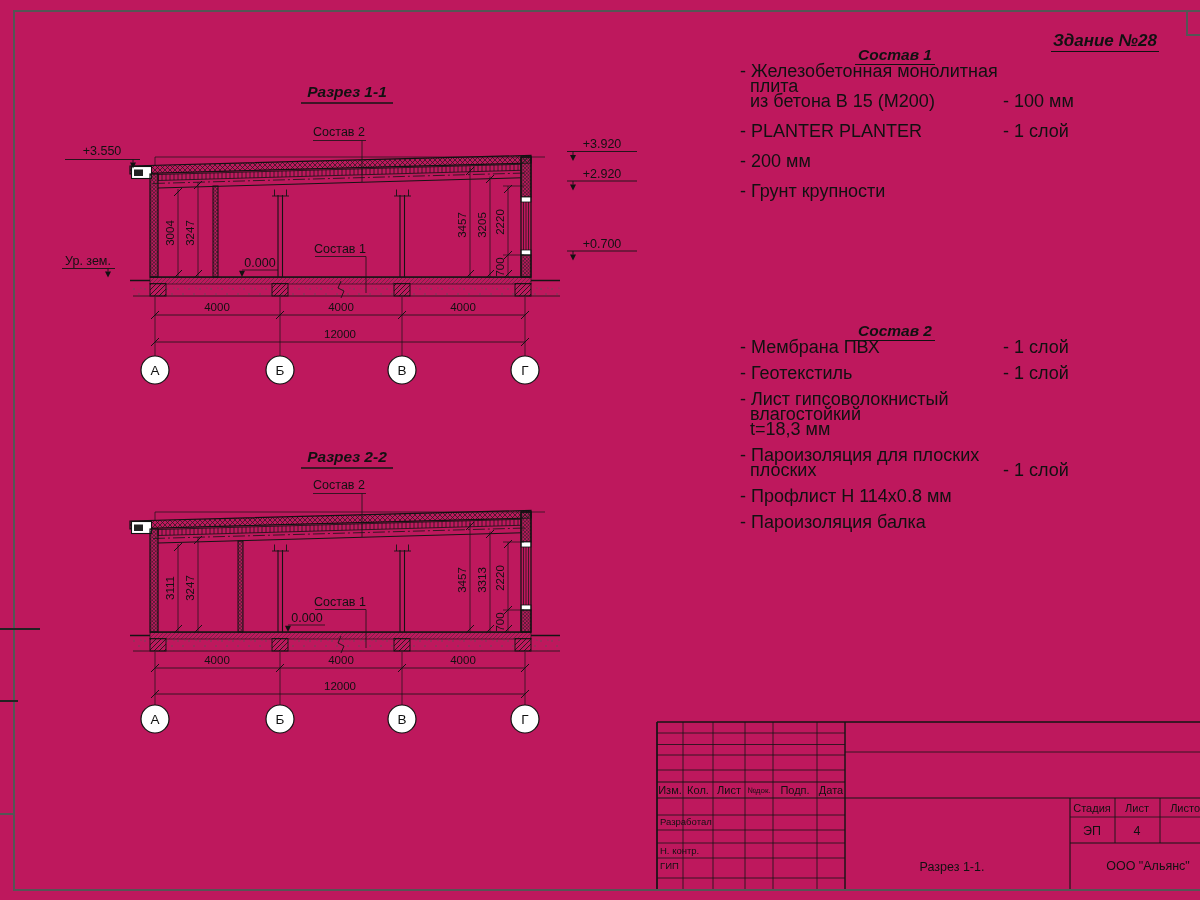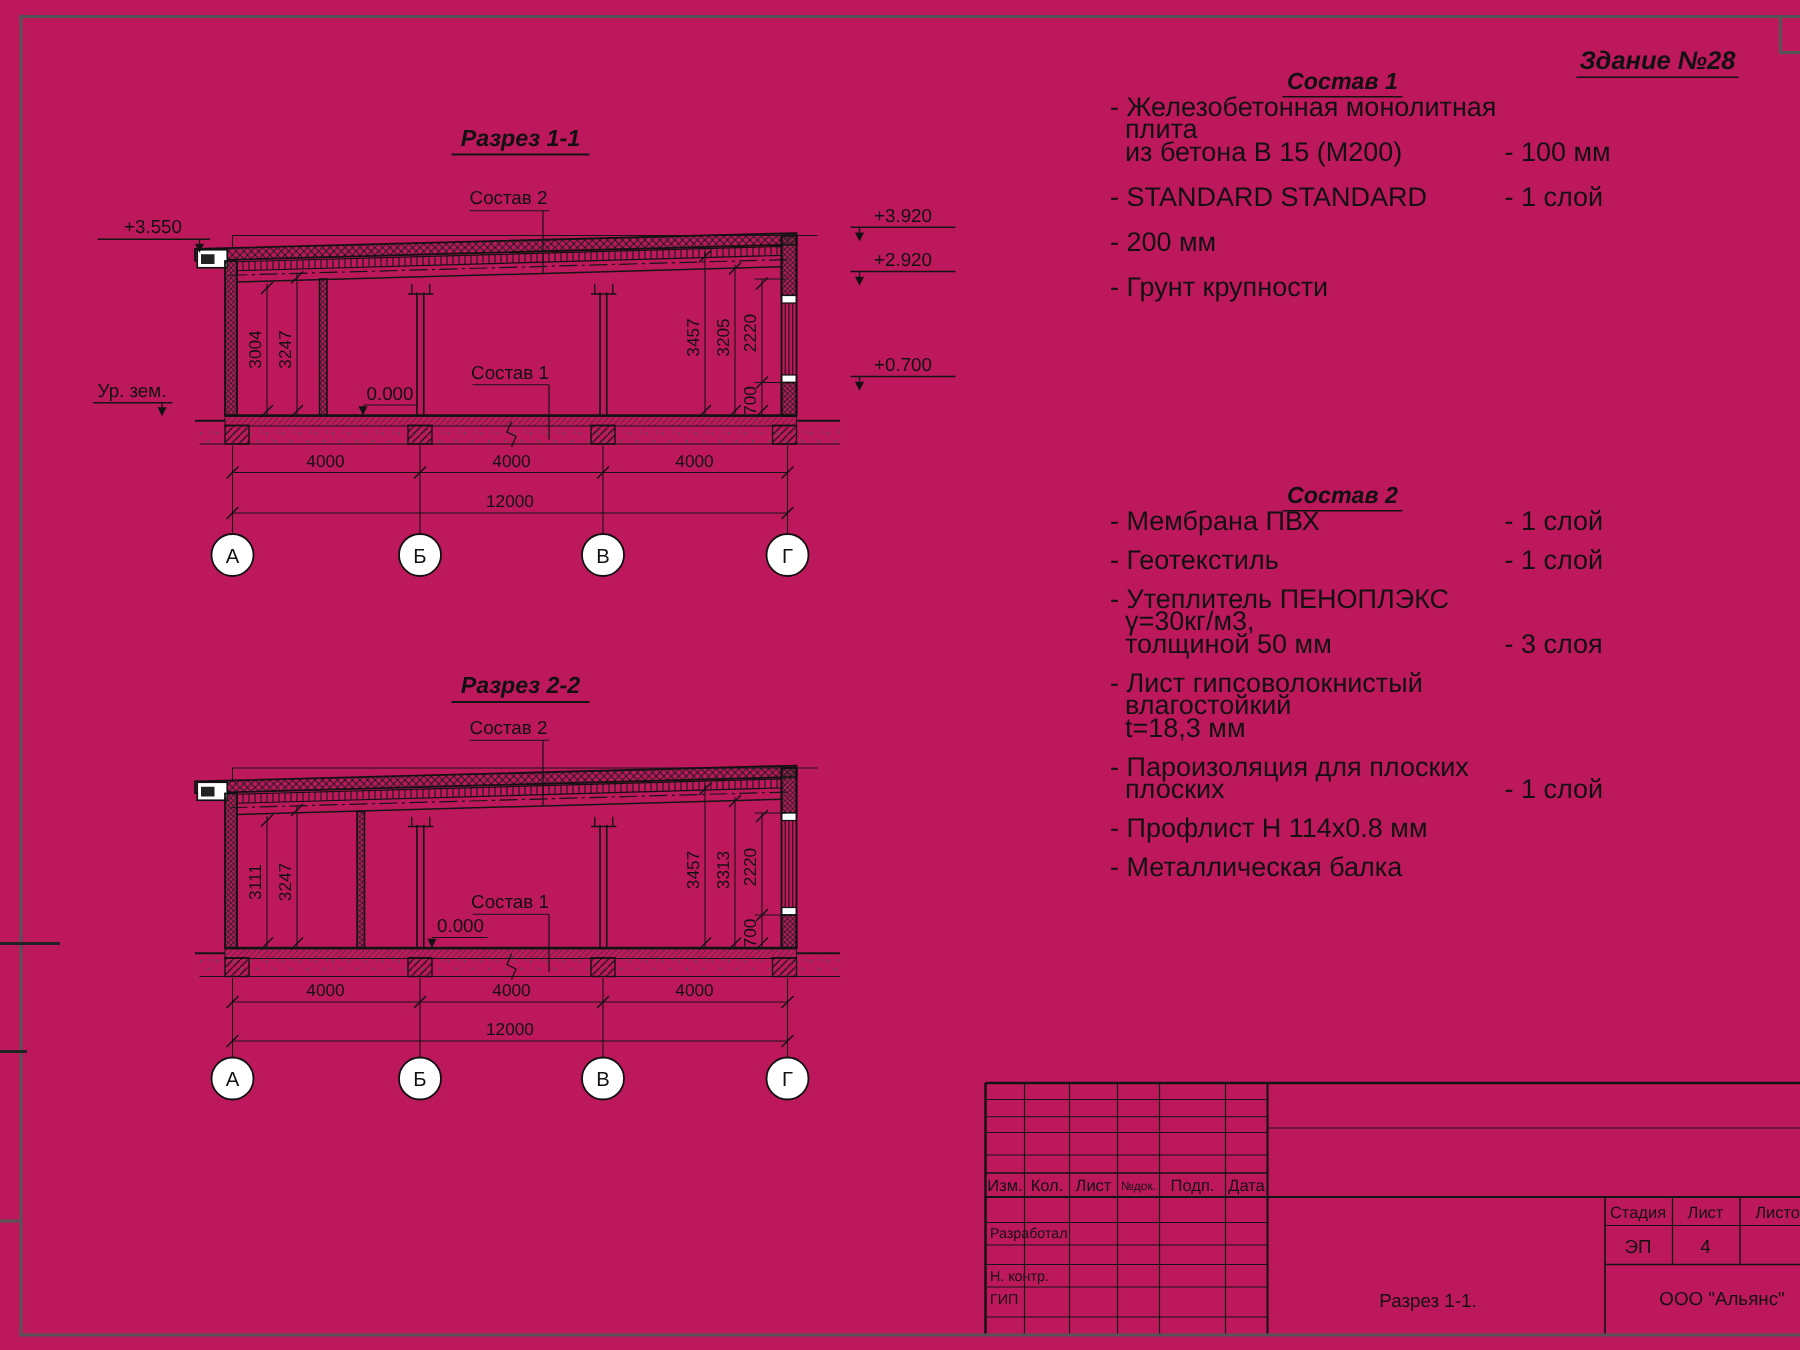--- a/index.html
+++ b/index.html
@@ -72,21 +72,21 @@
 
   <div class="slist" style="top:46px;">
     <div class="stitle"><span>Состав 1</span></div>
     <div class="rows mt32">
       <div class="srow m15">
         <div class="txt">- Железобетонная  монолитная плита
 из бетона В 15 (М200)</div>
         <div class="val">- 100 мм</div>
       </div>
       <div class="srow m15">
-        <div class="txt">- STANDARD STANDARD</div>
+        <div class="txt">- PLANTER PLANTER</div>
         <div class="val">- 1  слой</div>
       </div>
       <div class="srow m15">
         <div class="val">- 200 мм</div>
       </div>
       <div class="srow m15">
         <div class="txt">- Грунт крупности</div>
         <div class="val"></div>
       </div>
     </div>
@@ -97,39 +97,34 @@
     <div class="rows mt43">
       <div class="srow m11">
         <div class="txt">- Мембрана ПВХ</div>
         <div class="val">- 1 слой</div>
       </div>
       <div class="srow m11">
         <div class="txt">- Геотекстиль</div>
         <div class="val">- 1 слой</div>
       </div>
       <div class="srow m11">
-        <div class="txt">- Утеплитель ПЕНОПЛЭКС γ=30кг/м3,
-толщиной 50 мм</div>
-        <div class="val">- 3 слоя</div>
-      </div>
-      <div class="srow m11">
         <div class="txt">- Лист гипсоволокнистый влагостойкий
 t=18,3 мм</div>
         <div class="val"></div>
       </div>
       <div class="srow m11">
         <div class="txt">- Пароизоляция для плоских плоских</div>
         <div class="val">- 1 слой</div>
       </div>
       <div class="srow m11">
         <div class="txt">- Профлист Н 114х0.8 мм</div>
         <div class="val"></div>
       </div>
       <div class="srow m11">
-        <div class="txt">- Металлическая балка</div>
+        <div class="txt">- Пароизоляция балка</div>
         <div class="val"></div>
       </div>
     </div>
   </div>
 
   <svg style="left:20px;top:78px;" width="650" height="330" viewBox="20 78 650 330">
     <text class="tTitle" x="347" y="97" text-anchor="middle">Разрез 1-1</text>
     <path class="ln" d="M301 103H393" stroke-width="1.3"></path>
 
     <g>

